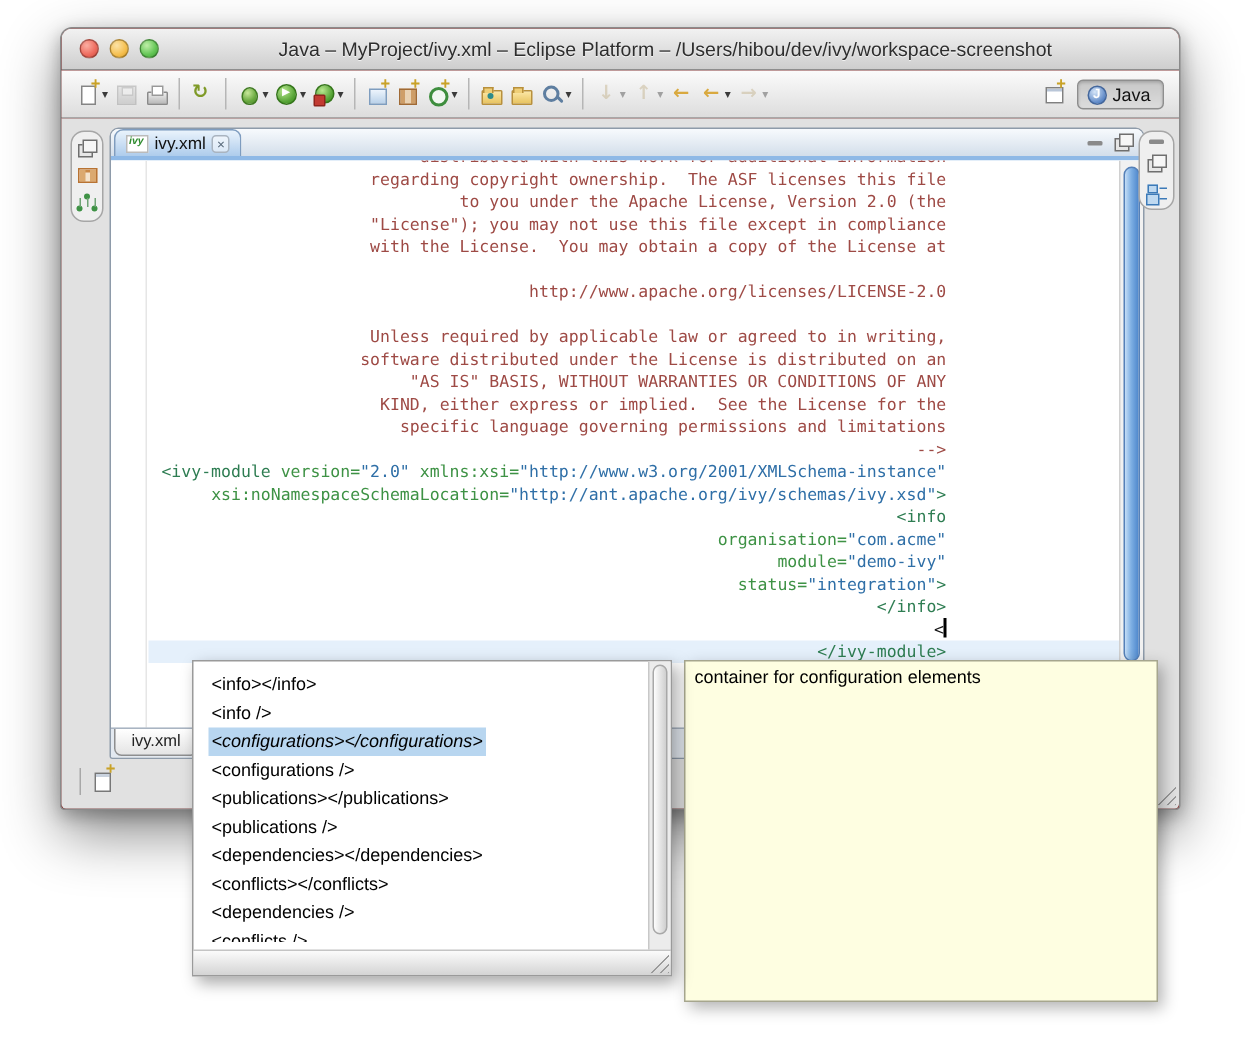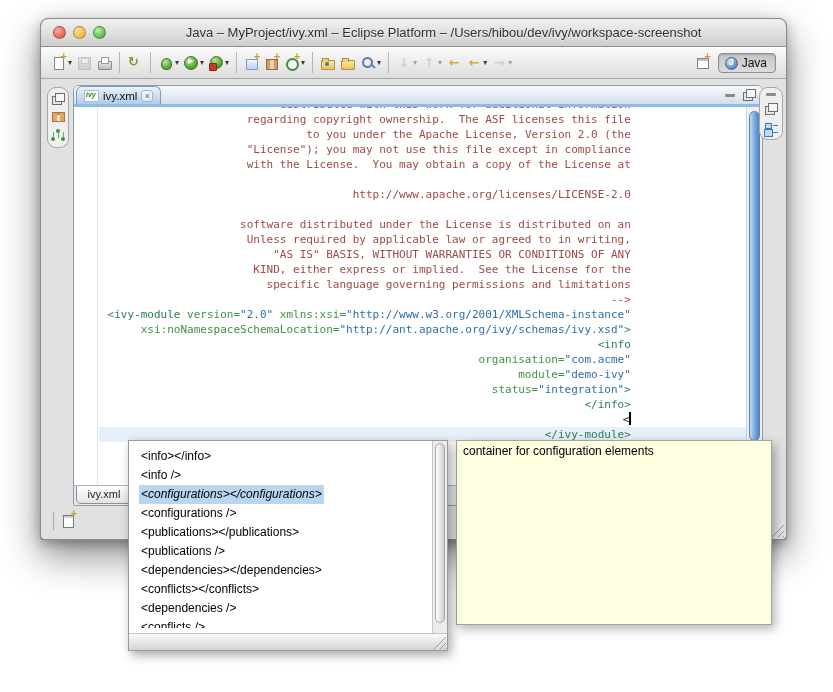--- a/index.html
+++ b/index.html
@@ -142,21 +142,21 @@
   .popup li{height:19px;line-height:19px;padding:0 5px;font-size:12px;color:#000;white-space:pre;}
   .popup li .txt{display:inline-block;padding:0 2px;}
   .popup li .txt.sel{background:var(--selection);font-style:italic;}
   .pop-vscroll{position:absolute;right:0;top:0;width:15px;bottom:17px;background:#ECECEC;border-left:1px solid #C8C8C8;}
   .pop-vthumb{position:absolute;left:2px;top:2px;width:10px;height:180px;border-radius:5px;border:1px solid #A8A8A8;
     background:linear-gradient(90deg,#FDFDFD,#CFCFCF);}
   .pop-hstrip{position:absolute;left:0;right:0;bottom:0;height:17px;background:linear-gradient(#FBFBFB,#D4D4D4);border-top:1px solid #C4C4C4;}
   .pop-grip{position:absolute;right:1px;bottom:1px;width:14px;height:14px;clip-path:polygon(100% 0,100% 100%,0 100%);}
 
   
-  .tooltip{position:absolute;left:456px;top:440px;width:316px;height:185px;background:var(--tooltip_bg);
+  .tooltip{position:absolute;left:456px;top:440px;width:316px;height:228px;background:var(--tooltip_bg);
     border:1px solid #A6A68E;box-shadow:3px 4px 10px rgba(0,0,0,.3);z-index:40;
     font-size:12px;color:#000;padding:3px 6px;}
 </style>
 </head>
 <body>
 
 <div class="window">
   <div class="titlebar">
     <div class="lights">
       <span class="light red"></span>
@@ -275,22 +275,22 @@
         <div class="hl-line"></div>
         <div class="code">
             <div class="cl"><span class="c-cm">   distributed with this work for additional information</span></div>
             <div class="cl"><span class="c-cm">   regarding copyright ownership.  The ASF licenses this file</span></div>
             <div class="cl"><span class="c-cm">   to you under the Apache License, Version 2.0 (the</span></div>
             <div class="cl"><span class="c-cm">   "License"); you may not use this file except in compliance</span></div>
             <div class="cl"><span class="c-cm">   with the License.  You may obtain a copy of the License at</span></div>
             <div class="cl">&nbsp;</div>
             <div class="cl"><span class="c-cm">     http://www.apache.org/licenses/LICENSE-2.0</span></div>
             <div class="cl">&nbsp;</div>
+            <div class="cl"><span class="c-cm">   Unless required by applicable law or agreed to in writing,</span></div>
             <div class="cl"><span class="c-cm">   software distributed under the License is distributed on an</span></div>
-            <div class="cl"><span class="c-cm">   Unless required by applicable law or agreed to in writing,</span></div>
             <div class="cl"><span class="c-cm">   "AS IS" BASIS, WITHOUT WARRANTIES OR CONDITIONS OF ANY</span></div>
             <div class="cl"><span class="c-cm">   KIND, either express or implied.  See the License for the</span></div>
             <div class="cl"><span class="c-cm">   specific language governing permissions and limitations</span></div>
             <div class="cl"><span class="c-cm">--&gt;</span></div>
             <div class="cl"><span class="c-tag">&lt;ivy-module </span><span class="c-attr">version=</span><span class="c-val">"2.0"</span><span class="c-pl"> </span><span class="c-attr">xmlns:xsi=</span><span class="c-val">"http://www.w3.org/2001/XMLSchema-instance"</span></div>
             <div class="cl"><span class="c-pl">      </span><span class="c-attr">xsi:noNamespaceSchemaLocation=</span><span class="c-val">"http://ant.apache.org/ivy/schemas/ivy.xsd"</span><span class="c-tag">&gt;</span></div>
             <div class="cl"><span class="c-pl">    </span><span class="c-tag">&lt;info</span></div>
             <div class="cl"><span class="c-pl">        </span><span class="c-attr">organisation=</span><span class="c-val">"com.acme"</span></div>
             <div class="cl"><span class="c-pl">        </span><span class="c-attr">module=</span><span class="c-val">"demo-ivy"</span></div>
             <div class="cl"><span class="c-pl">        </span><span class="c-attr">status=</span><span class="c-val">"integration"</span><span class="c-tag">&gt;</span></div>

